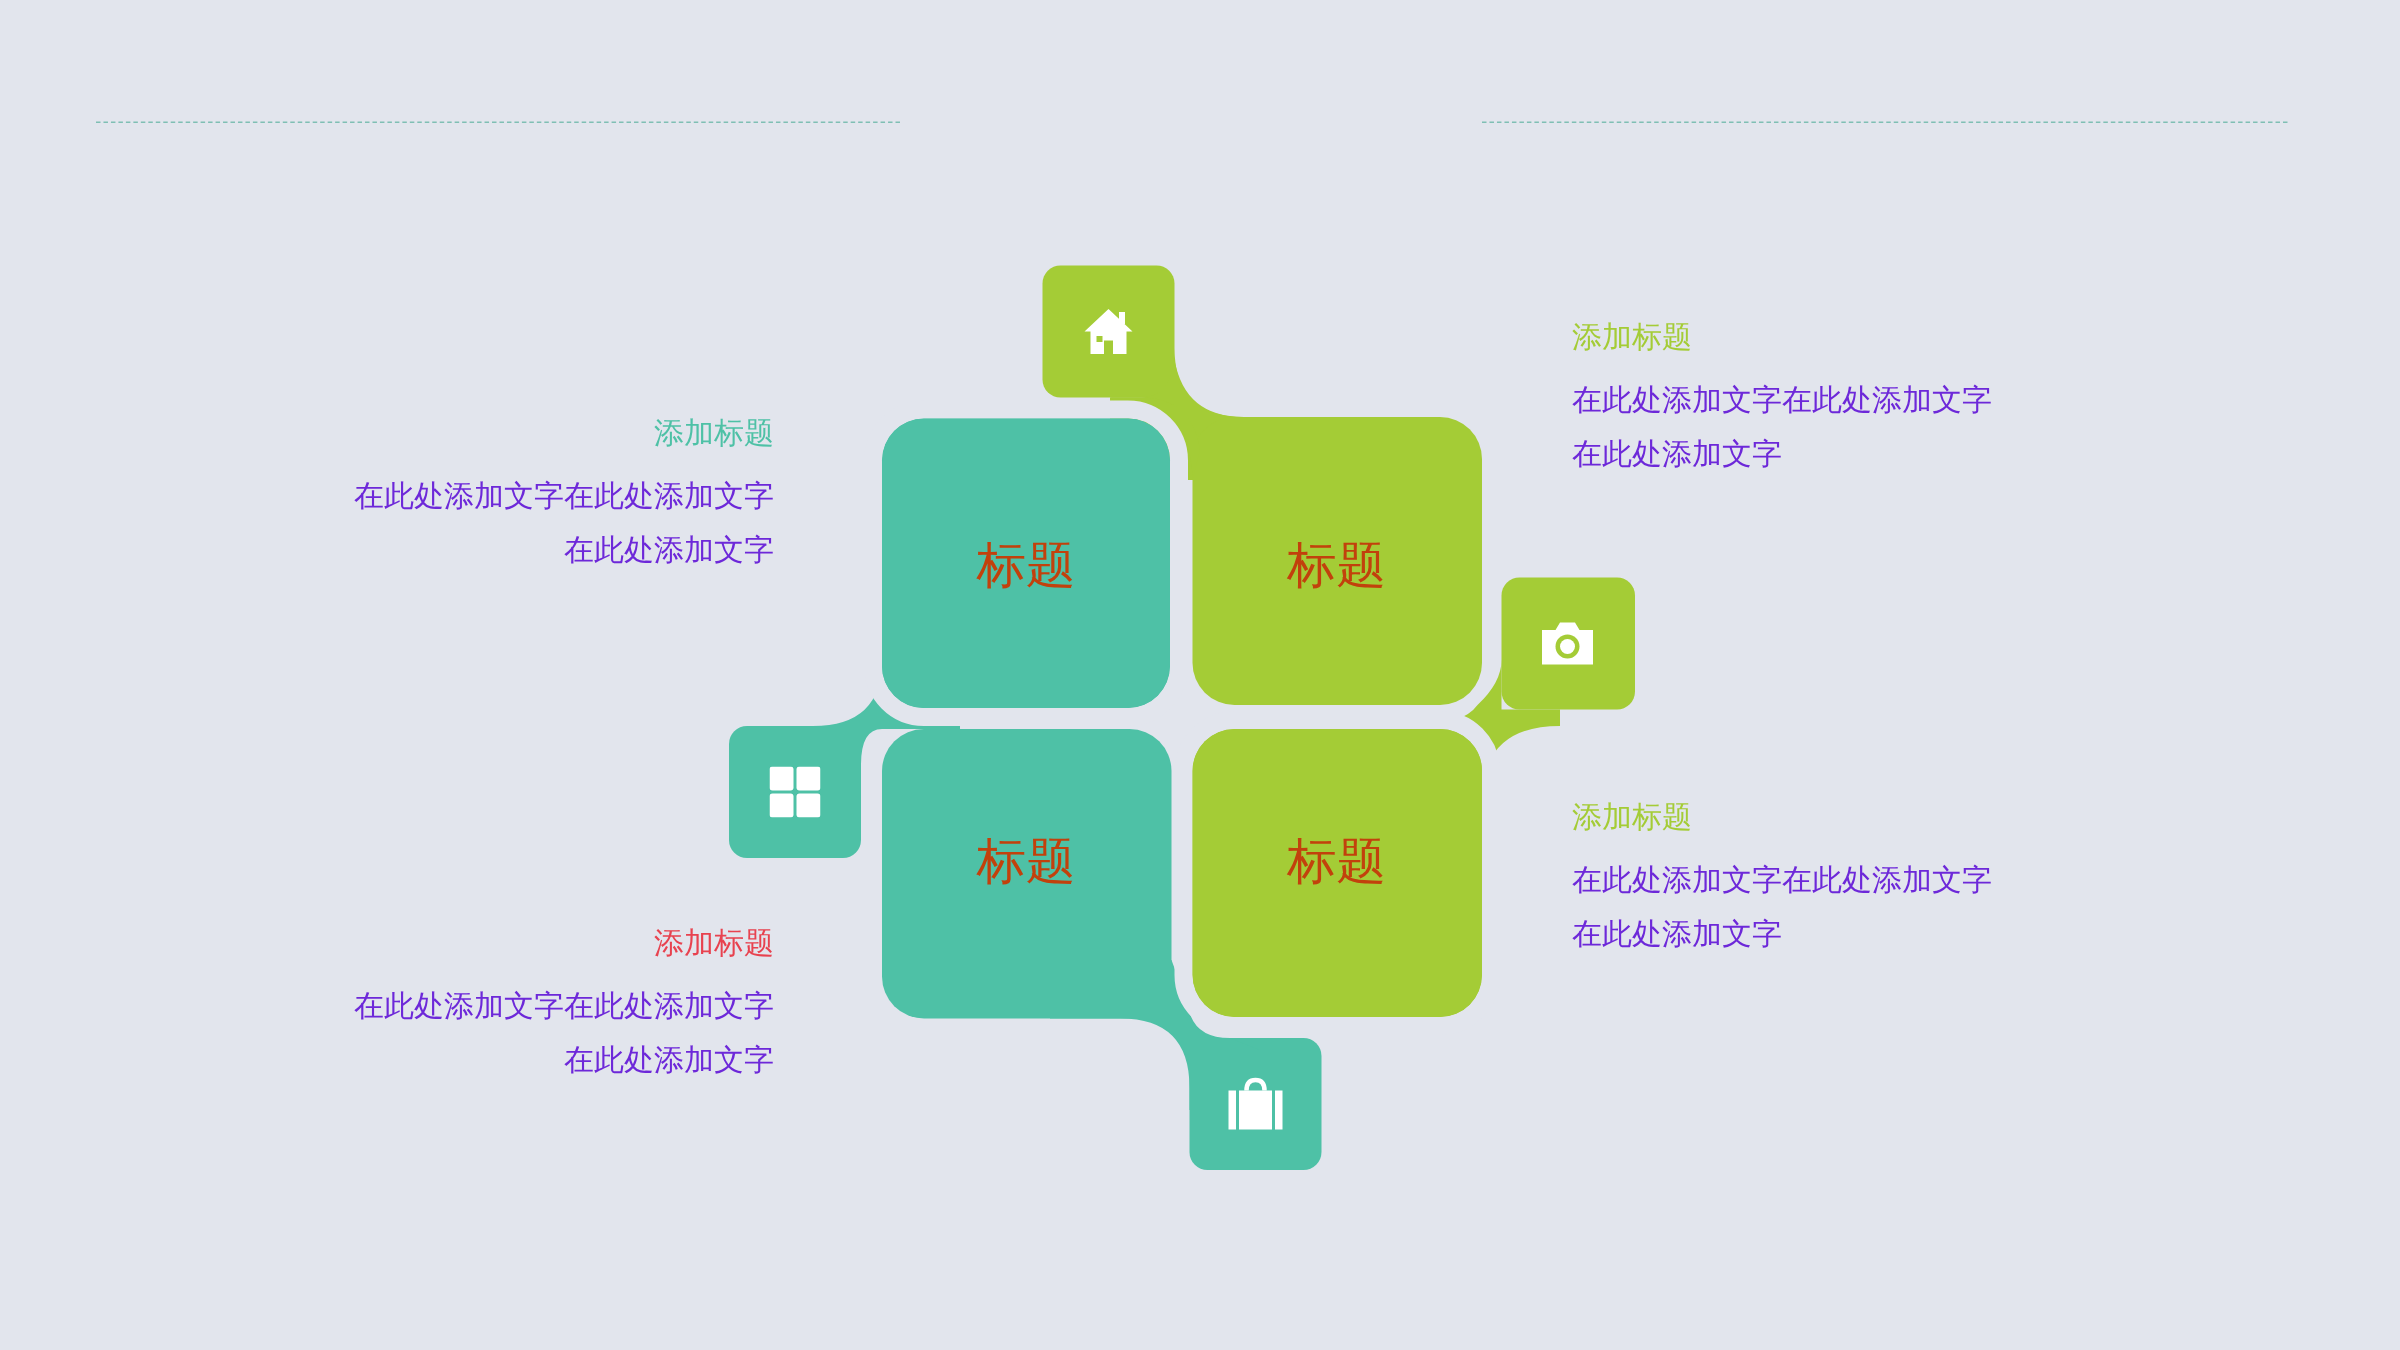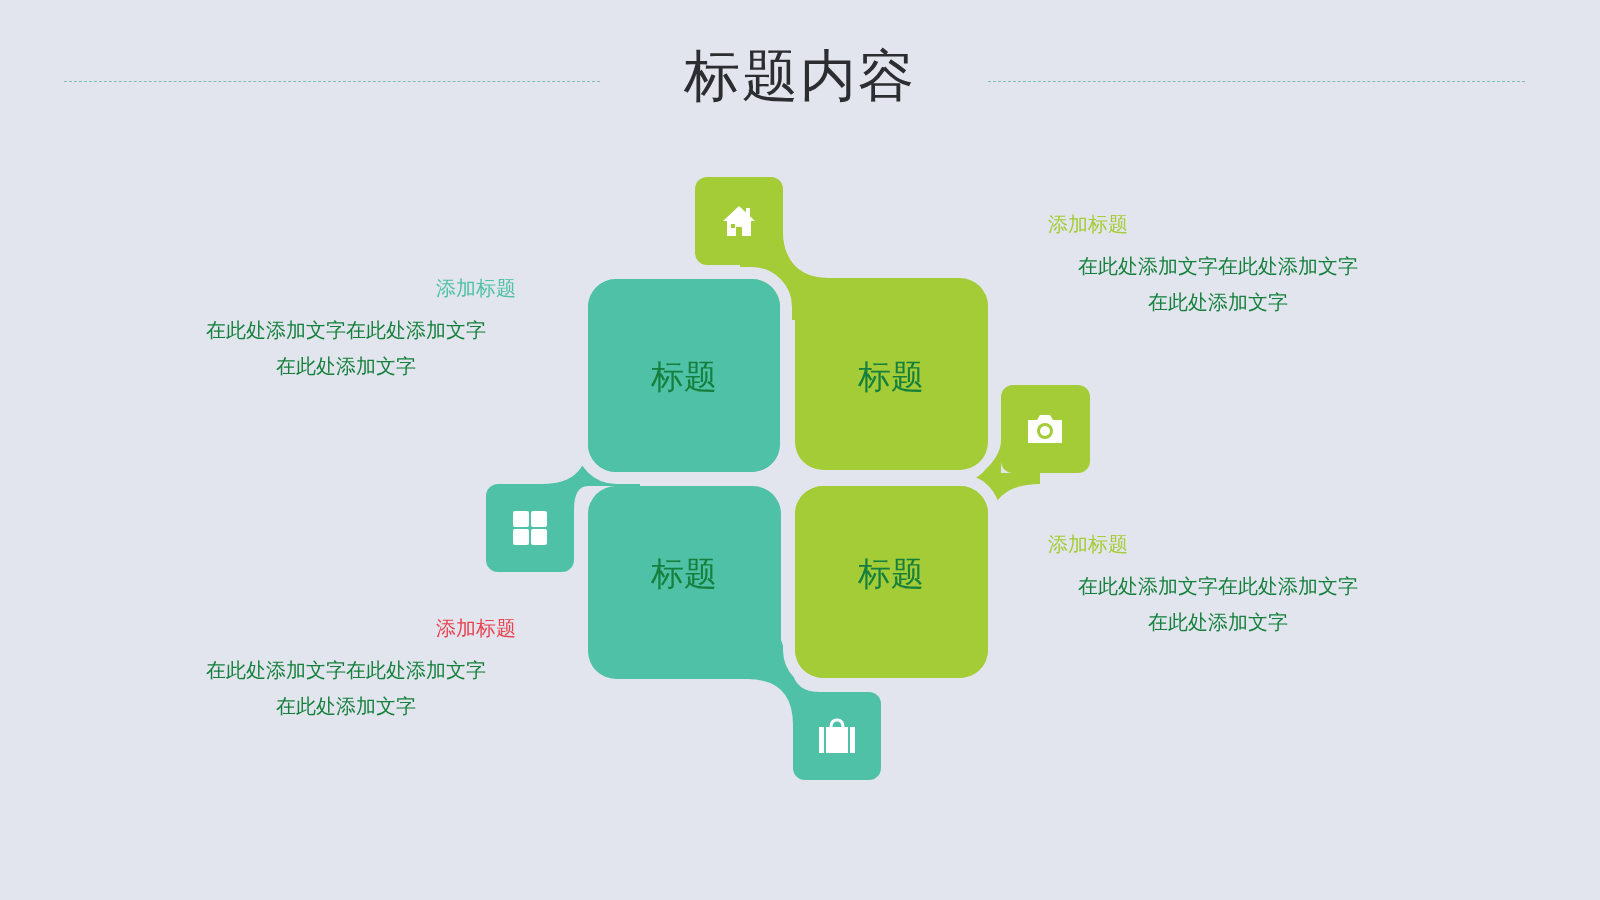--- a/index.html
+++ b/index.html
@@ -16,39 +16,38 @@
   }
   .rule {
     position: absolute; top: 81px; height: 0;
     border-top: 1px dashed #7fbfb4;
   }
   .rule.left { left: 64px; width: 536px; }
   .rule.right { left: 988px; width: 537px; }
   svg.diagram { position: absolute; left: 0; top: 0; }
   .box-label {
     position: absolute; width: 192px; text-align: center;
-    color: #15803d; font-size: 33px; line-height: 40px;
+    color: #c2410c; font-size: 33px; line-height: 40px;
   }
   .icon {
     position: absolute; width: 88px; height: 88px;
     display: flex; align-items: center; justify-content: center;
   }
   .text-block { position: absolute; width: 340px; }
   .text-block.left { text-align: right; }
   .text-block.right { text-align: left; }
   .tb-title { font-size: 20px; line-height: 44px; margin-bottom: 2px; }
-  .tb-body { font-size: 20px; line-height: 36px; color: #15803d; text-align: center; }
+  .tb-body { font-size: 20px; line-height: 36px; color: #6d28d9; }
 </style>
 </head>
 <body>
 
 <div class="slide">
 
   <div class="rule left"></div>
-  <div class="title">标题内容</div>
   <div class="rule right"></div>
 
   <svg class="diagram" width="1600" height="900" viewBox="0 0 1600 900">
 
     <g fill="#a4cc36">
       <rect x="695" y="177" width="88" height="88" rx="12"></rect>
 
       <path d="M 783 200 L 783 232 Q 783 278 829 278 L 840 278 L 840 320 L 740 320 L 740 265 L 760 265 Q 783 265 783 232 Z"></path>
       <path d="M 740 265 L 783 265 L 783 240 Q 790 278 829 278 L 810 300 Q 790 282 780 282 Z"></path>
       <rect x="795" y="278" width="193" height="192" rx="28"></rect>

